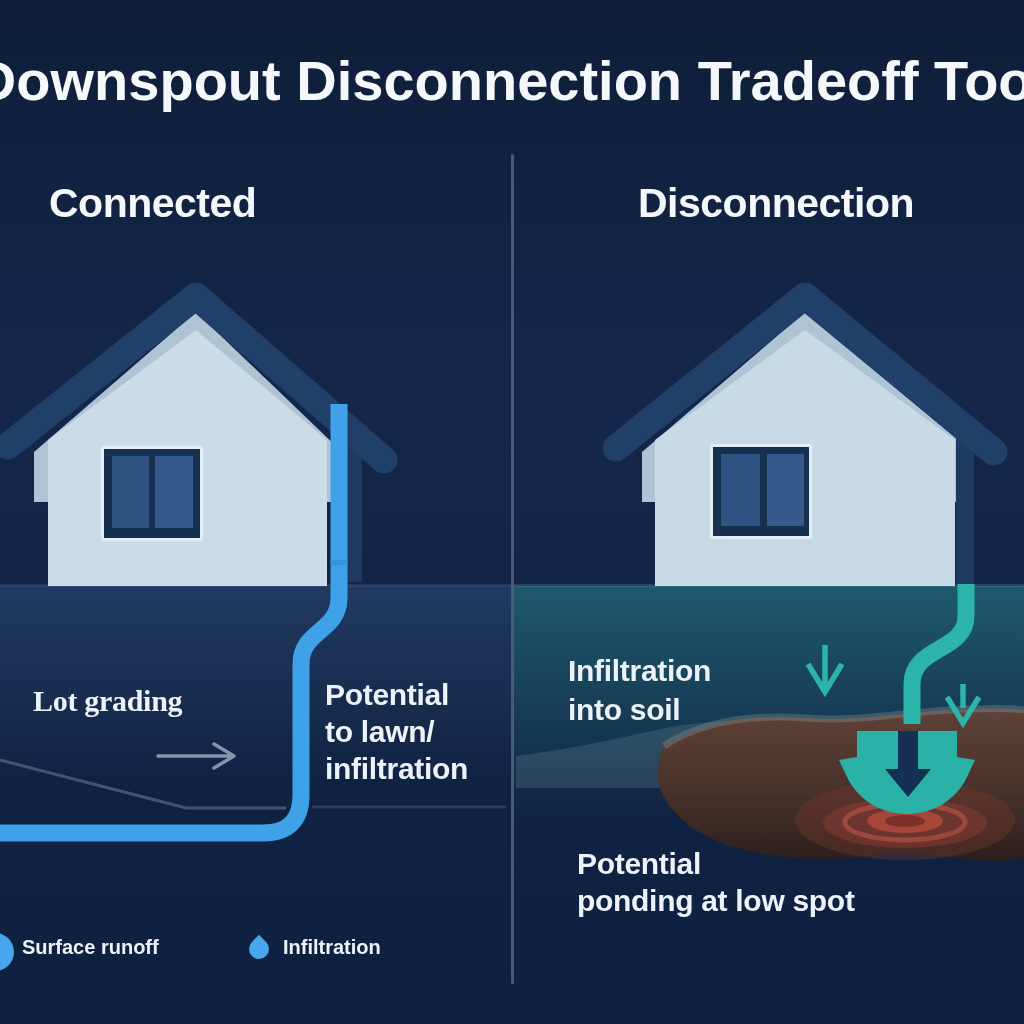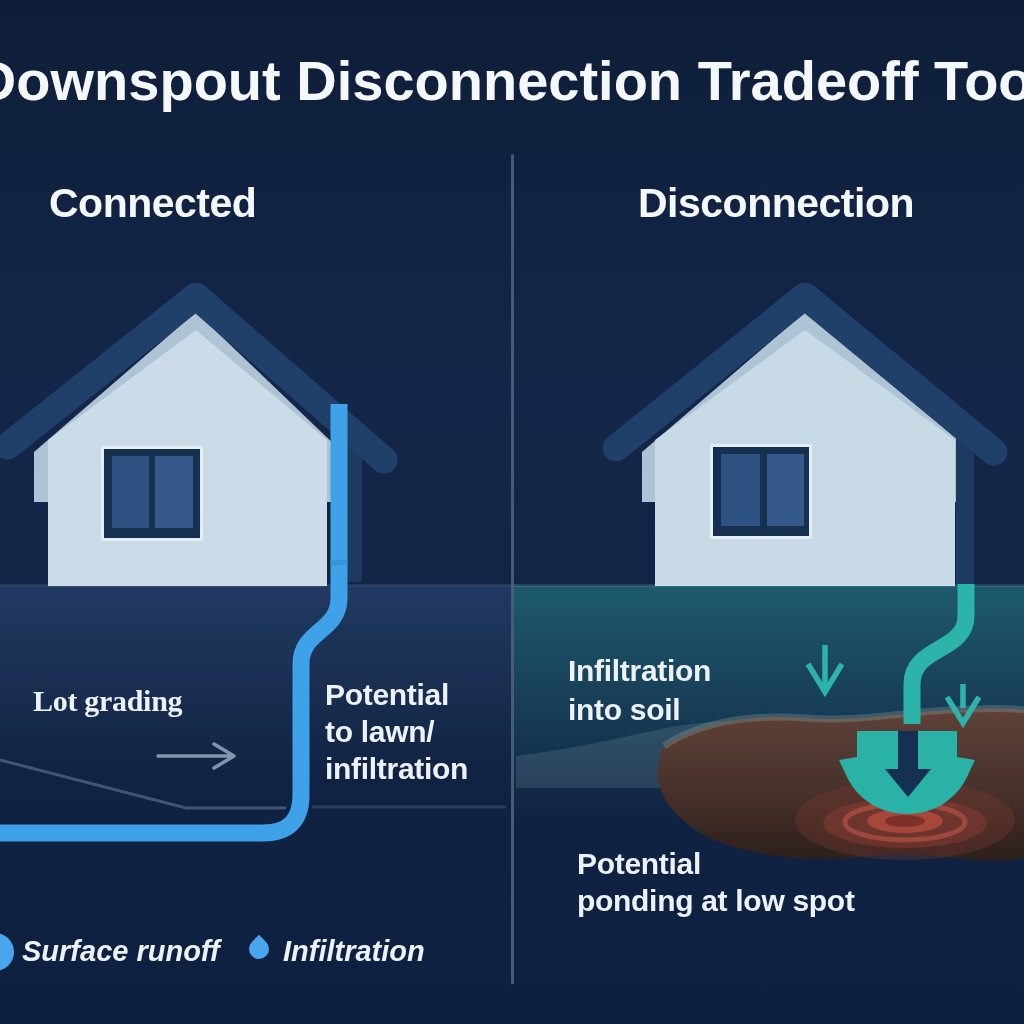--- a/index.html
+++ b/index.html
@@ -15,21 +15,21 @@
     font-size:56px;font-weight:700;white-space:nowrap;color:#f4f8fb;letter-spacing:0;
   }
   .heading{font-size:41px;font-weight:700;color:#f4f8fb;letter-spacing:-0.5px;}
   .h-left{left:49px;top:183px;}
   .h-right{left:638px;top:183px;}
   .label{font-size:30px;font-weight:700;letter-spacing:-0.3px;white-space:pre-line;}
   .lbl-lot{left:33px;top:686px;font-family:Liberation Serif, serif;}
   .lbl-downspout{left:325px;top:676px;line-height:37px;}
   .lbl-infiltration{left:568px;top:651px;line-height:39px;}
   .lbl-ponding{left:577px;top:845px;line-height:37px;}
-  .legend-label{font-size:29px;font-weight:700;font-style:italic;}
+  .legend-label{font-size:20px;font-weight:700;}
   .legend-dot{
     position:absolute;left:-24px;top:933px;width:38px;height:38px;border-radius:50%;
     background:#48a7ec;
   }
   .legend-drop{
     position:absolute;left:249px;top:939px;width:20px;height:20px;background:#48a7ec;
     border-radius:50% 0 50% 50%;transform:rotate(-45deg);
   }
   .lg1{left:22px;top:937px;}
   .lg2{left:283px;top:937px;}

